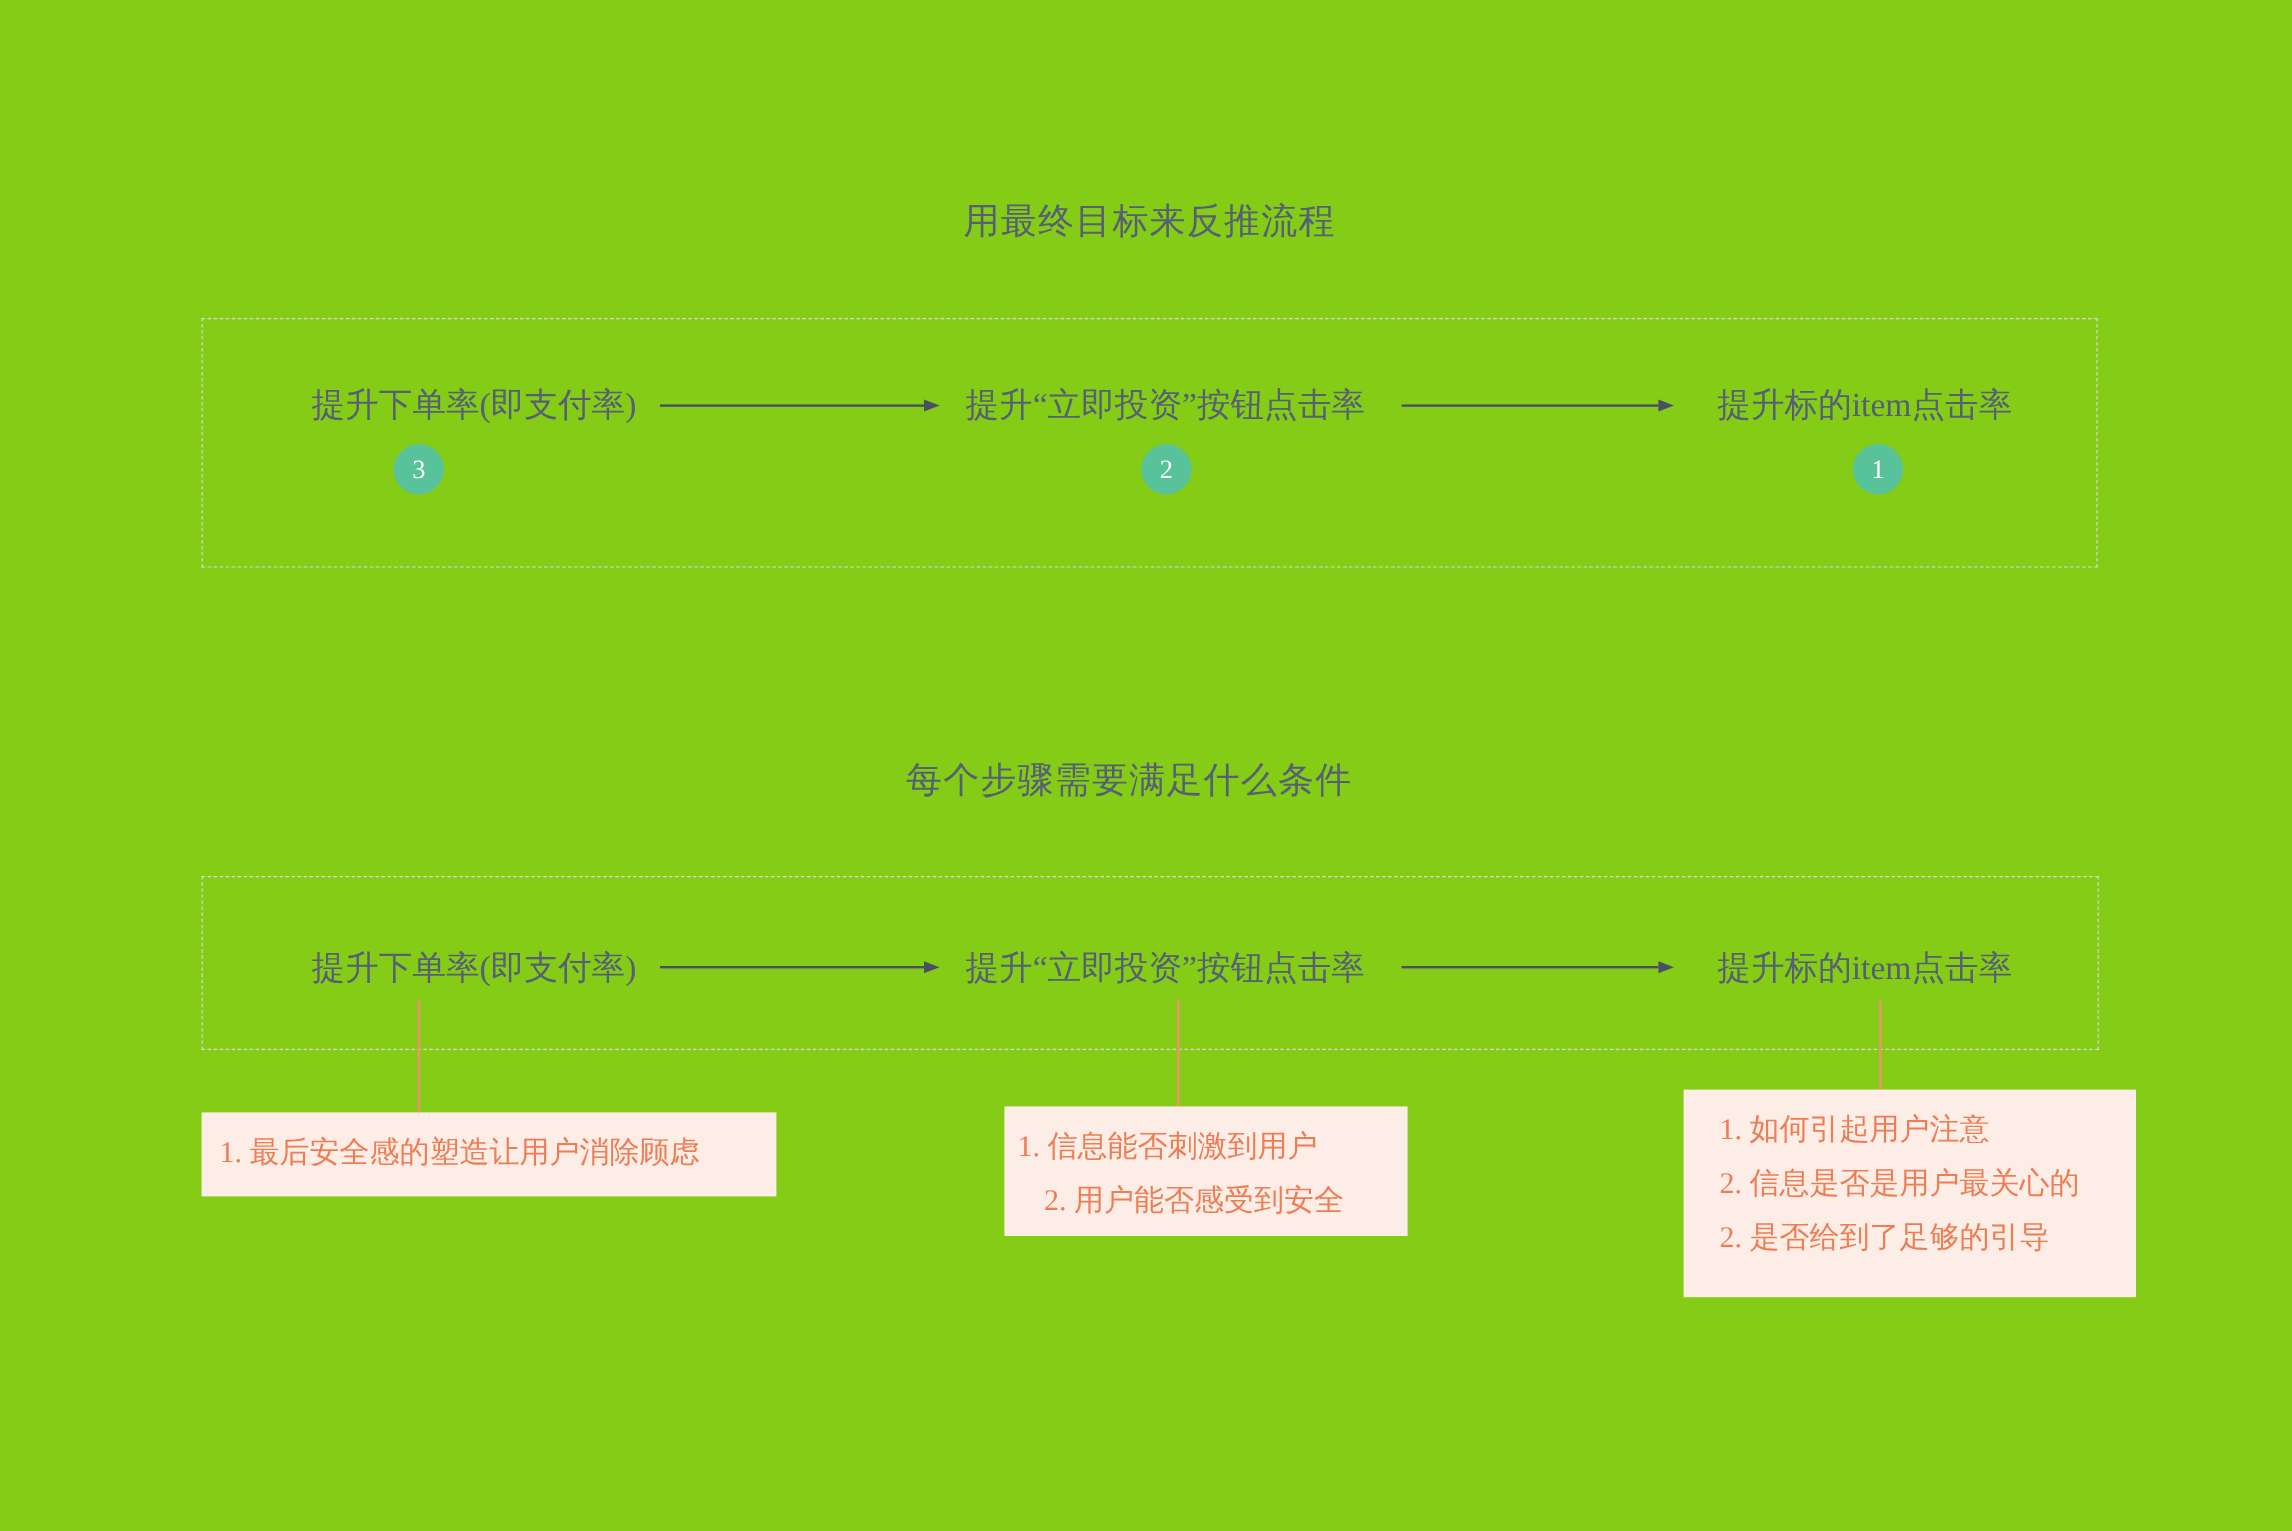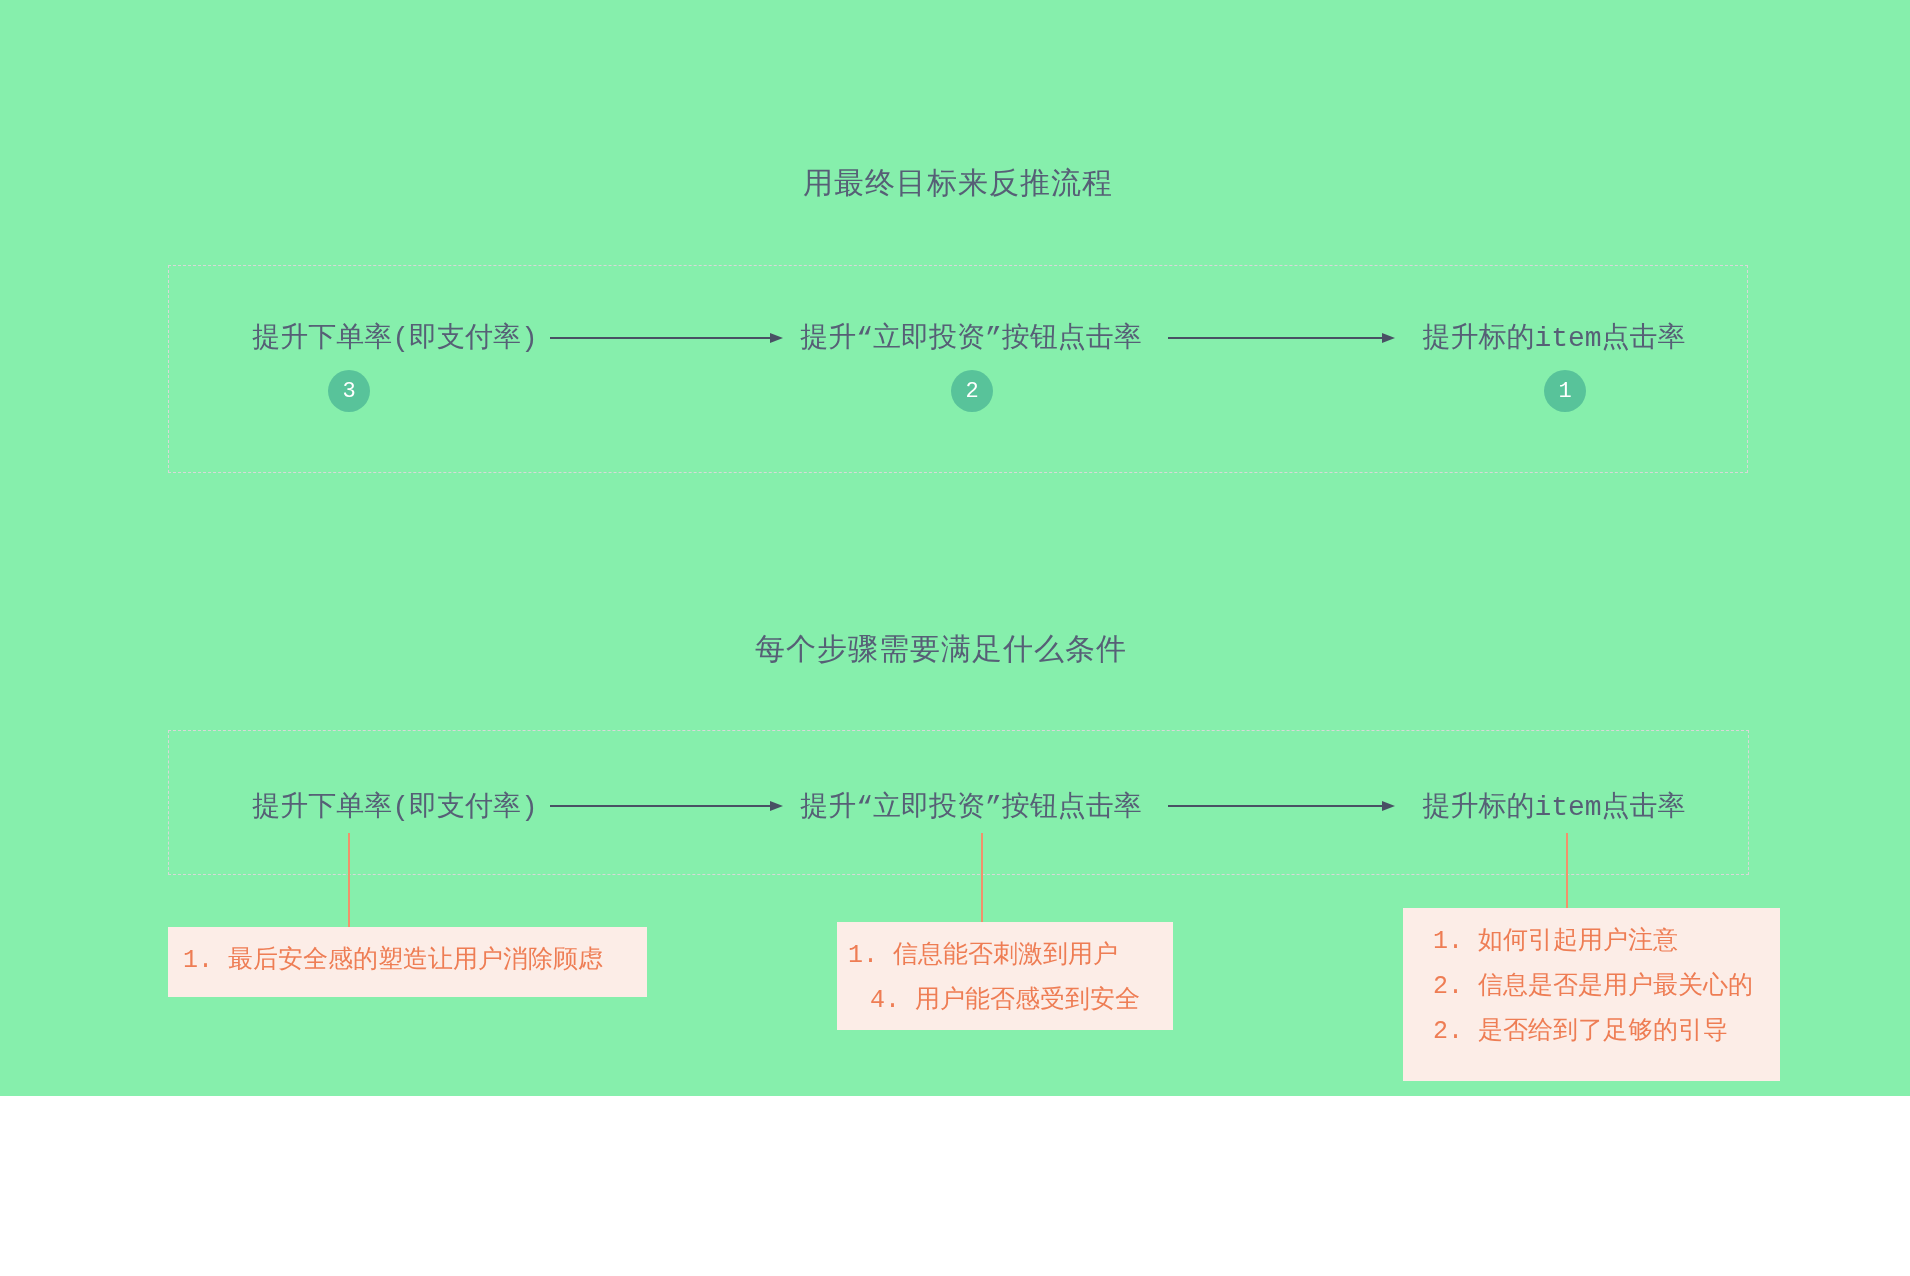--- a/index.html
+++ b/index.html
@@ -1,21 +1,21 @@
 <!DOCTYPE html>
 <html style="--flow_text: #565F76; --arrow: #495064; --badge_green: #58C39A; --accent_line: #F0926C; --callout_text: #EE7D54; --callout_bg: #FCEDE7; --dashed_border: #D8D8D8;"><head>
 <meta charset="utf-8">
 <style>
   html,body{margin:0;padding:0;background:#ffffff;}
   .canvas{
     position:relative;
-    width:1910px;height:1096px;
-    background:#86efac;
+    width:1910px;height:1276px;
+    background:#84cc16;
     overflow:hidden;
-    font-family:Liberation Mono, monospace;
+    font-family:Liberation Serif, serif;
   }
   .title{
     position:absolute;
     transform:translateX(-50%);
     font-size:30px;
     line-height:34px;
     font-weight:500;
     letter-spacing:1px;
     color:var(--flow_text);
     white-space:nowrap;
@@ -112,21 +112,21 @@
   <div class="connector" style="left:348px;top:833px;height:94px"></div>
   <div class="connector" style="left:981px;top:833px;height:96px"></div>
   <div class="connector" style="left:1566px;top:833px;height:97px"></div>
 
   <div class="callout" style="left:168px;top:927px;width:479px;height:70px;padding:11px 0 0 15px">
     <div class="callout-line">1. 最后安全感的塑造让用户消除顾虑</div>
   </div>
 
   <div class="callout" style="left:837px;top:922px;width:336px;height:108px;padding:11px 0 0 11px">
     <div class="callout-line">1. 信息能否刺激到用户</div>
-    <div class="callout-line indent">4. 用户能否感受到安全</div>
+    <div class="callout-line indent">2. 用户能否感受到安全</div>
   </div>
 
   <div class="callout" style="left:1403px;top:908px;width:377px;height:173px;padding:11px 0 0 30px">
     <div class="callout-line">1. 如何引起用户注意</div>
     <div class="callout-line">2. 信息是否是用户最关心的</div>
     <div class="callout-line">2. 是否给到了足够的引导</div>
   </div>
 
 </div>
 

